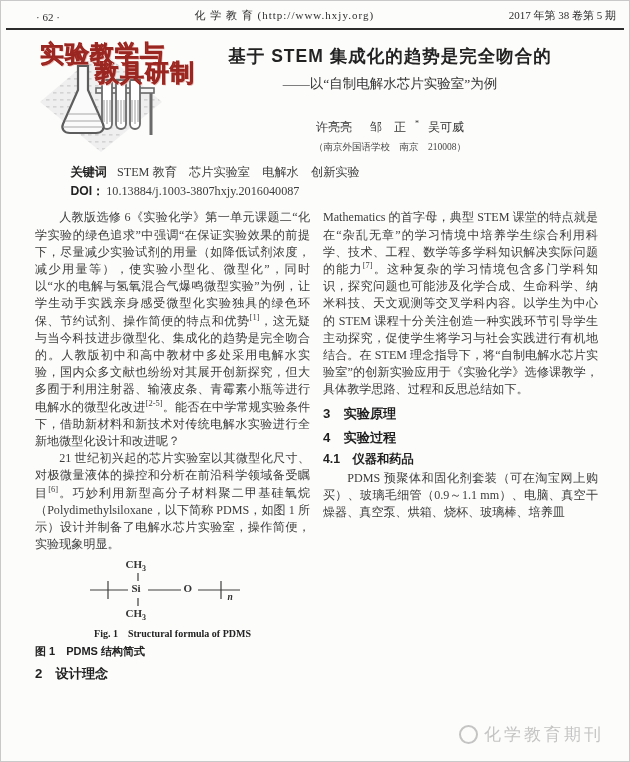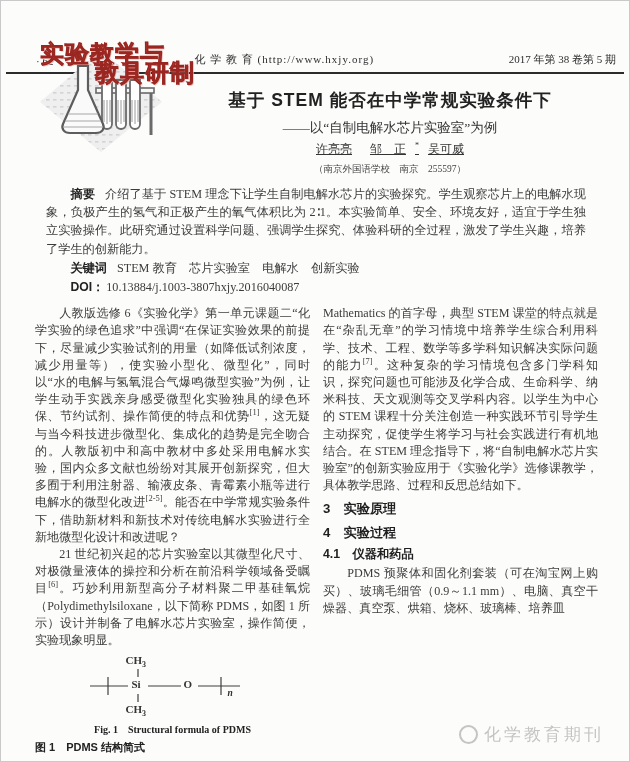--- a/index.html
+++ b/index.html
@@ -2,36 +2,36 @@
 <html><head>
 <meta charset="utf-8">
 <style>
   html,body{margin:0;padding:0;background:#d8d8d8;}
   .page{position:relative;width:630px;height:762px;margin:0 auto;background:#fcfcfb;
         overflow:hidden;color:#3c3c3c;font-family:"Liberation Serif",serif;
         box-shadow:inset 0 0 0 1px #c9c9c9;}
   
   .hdr{display:flex;justify-content:space-between;align-items:flex-end;
        padding:8px 14px 4px 36px;font-size:11px;color:#2e2e2e;}
-  .hdr .mid{letter-spacing:1px;margin-top:44px;}
+  .hdr .mid{letter-spacing:1px;}
   .rule{border-top:2px solid #2c2c2c;margin:1px 6px 0 6px;}
   
   .logo{position:absolute;left:38px;top:42px;width:130px;height:110px;}
   .logo svg{position:absolute;left:0;top:6px;}
   .logo-t1,.logo-t2{position:absolute;font-family:"Liberation Sans",sans-serif;
        font-weight:bold;font-size:24px;letter-spacing:1px;color:#cf4a41;
        -webkit-text-stroke:0.7px #992620;text-shadow:1px 1px 0 #e8b5b0;white-space:nowrap;}
   .logo-t1{left:2px;top:-4px;}
   .logo-t2{left:40px;top:15px;padding-left:17px;}
   
   .titles{margin:14px 20px 0 170px;text-align:center;}
   .a-title{font-family:"Liberation Sans",sans-serif;font-weight:bold;font-size:17.5px;
            color:#222;letter-spacing:1px;margin:0;}
   .a-sub{font-size:13.5px;margin-top:7px;color:#333;}
-  .authors{font-size:12px;margin-top:4px;color:#333;text-decoration:underline;}
+  .authors{font-size:12px;margin-top:26px;color:#333;}
   .authors .name{margin:0 9px;}
   .authors sup{font-size:8px;}
   .affil{font-size:9.5px;margin-top:5px;color:#444;}
   
   .abstract{margin:9px 44px 0 46px;font-size:12.2px;line-height:18.2px;
             text-align:justify;color:#3c3c3c;}
   .abstract p{margin:0;text-indent:2em;}
   .abstract b{font-family:"Liberation Sans",sans-serif;margin-right:10px;color:#222;}
   .abstract .kw,.abstract .doi{margin-top:1px;}
   .abstract .doi b{margin-right:2px;}
@@ -93,28 +93,27 @@
       <path d="M92,32 h10 v44 a5,5 0 0 1 -10,0 z" fill="#fff" stroke="#6a6a6a" stroke-width="1.8"></path>
       <path d="M66,52 v22 M69,52 v24 M72,52 v22 M80,52 v22 M83,52 v24 M86,52 v22 M94,52 v22 M97,52 v24 M100,52 v22" stroke="#9a9a9a" stroke-width="1"></path>
       <path d="M40,18 h10 v24 l15,34 c2,5 -1,9 -7,9 h-26 c-6,0 -9,-4 -7,-9 l15,-34 z" fill="#fafafa" stroke="#5d5d5d" stroke-width="2.2"></path>
       <path d="M30,66 h30 M27,73 h36 M25,79 h40" stroke="#a5a5a5" stroke-width="1.2"></path>
     </svg>
     <div class="logo-t1">实验教学与</div>
     <div class="logo-t2">教具研制</div>
   </div>
 
   <div class="titles">
-    <div class="a-title">基于 STEM 能否在中学常规实验条件下</div>
+    <div class="a-title">基于 STEM 集成化的趋势是完全吻合的</div>
     <div class="a-sub">——以“自制电解水芯片实验室”为例</div>
     <div class="authors"><span class="name">许亮亮</span><span class="name">邹　正</span><sup>*</sup><span class="name">吴可威</span></div>
-    <div class="affil">（南京外国语学校　南京　255597）</div>
+    <div class="affil">（南京外国语学校　南京　210008）</div>
   </div>
 
   <div class="abstract">
-    <p><b>摘要</b><span>介绍了基于 STEM 理念下让学生自制电解水芯片的实验探究。学生观察芯片上的电解水现象，负极产生的氢气和正极产生的氧气体积比为 2∶1。本实验简单、安全、环境友好，适宜于学生独立实验操作。此研究通过设置科学问题、强调学生探究、体验科研的全过程，激发了学生兴趣，培养了学生的创新能力。</span></p>
     <p class="kw"><b>关键词</b><span>STEM 教育　芯片实验室　电解水　创新实验</span></p>
     <p class="doi"><b>DOI：</b><span>10.13884/j.1003-3807hxjy.2016040087</span></p>
   </div>
 
   <div class="columns">
 
     <div class="col">
       <p><span>人教版选修 6《实验化学》第一单元课题二“化学实验的绿色追求”中强调“在保证实验效果的前提下，尽量减少实验试剂的用量（如降低试剂浓度，减少用量等），使实验小型化、微型化”，同时以“水的电解与氢氧混合气爆鸣微型实验”为例，让学生动手实践亲身感受微型化实验独具的绿色环保、节约试剂、操作简便的特点和优势</span><sup>[1]</sup><span>，这无疑与当今科技进步微型化、集成化的趋势是完全吻合的。人教版初中和高中教材中多处采用电解水实验，国内众多文献也纷纷对其展开创新探究，但大多囿于利用注射器、输液皮条、青霉素小瓶等进行电解水的微型化改进</span><sup>[2-5]</sup><span>。能否在中学常规实验条件下，借助新材料和新技术对传统电解水实验进行全新地微型化设计和改进呢？</span></p>
       <p><span>21 世纪初兴起的芯片实验室以其微型化尺寸、对极微量液体的操控和分析在前沿科学领域备受瞩目</span><sup>[6]</sup><span>。巧妙利用新型高分子材料聚二甲基硅氧烷（Polydimethylsiloxane，以下简称 PDMS，如图 1 所示）设计并制备了电解水芯片实验室，操作简便，实验现象明显。</span></p>
 

